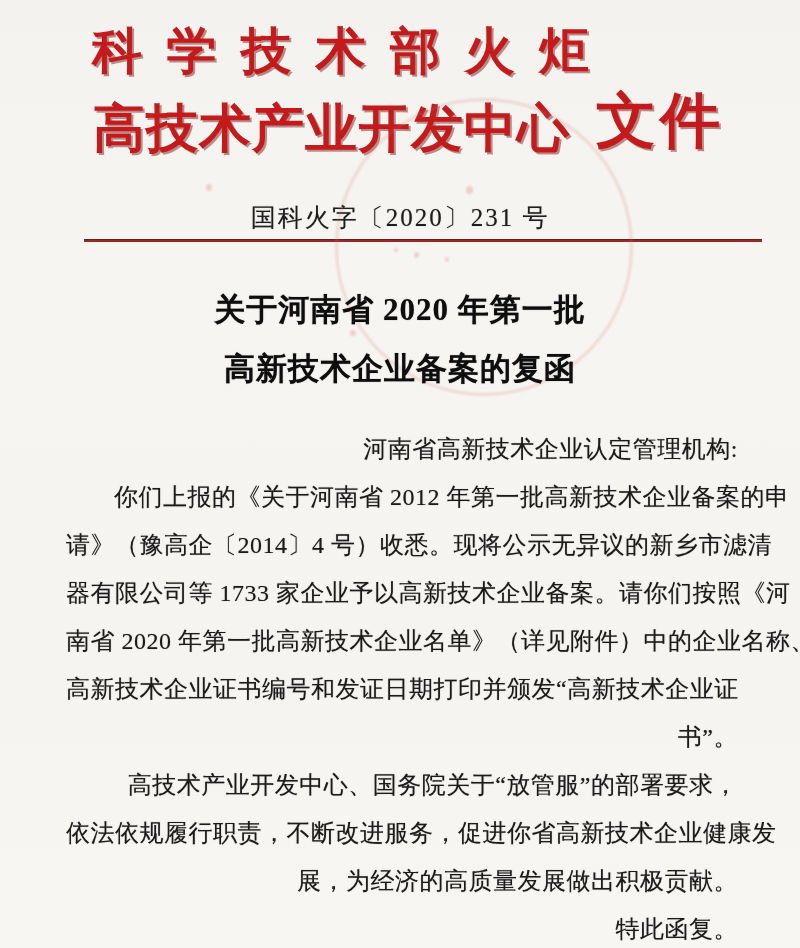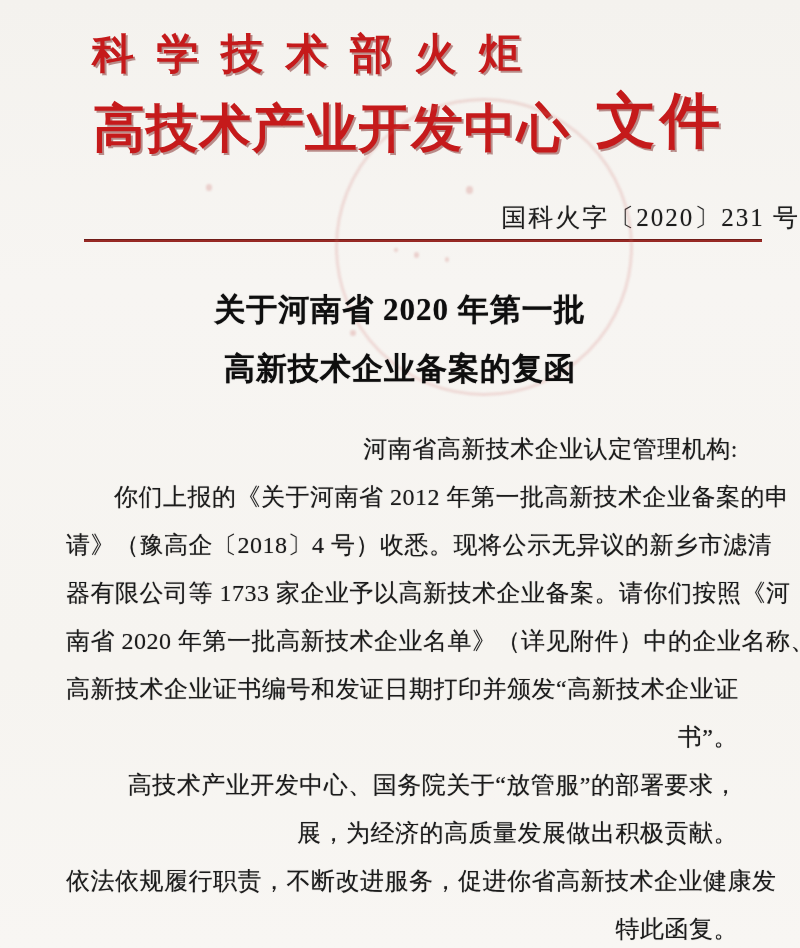--- a/index.html
+++ b/index.html
@@ -10,22 +10,22 @@
   }
   .page {
     position: relative;
     width: 800px; height: 948px;
     overflow: hidden;
     background: linear-gradient(180deg, #f4f2ee 0%, #f7f5f2 30%, #f6f4f0 70%, #f8f6f3 100%);
   }
 
   
   .org-line1 {
-    position: absolute; left: 92px; top: 26px;
-    font-size: 42px; font-weight: 700; letter-spacing: 6px;
+    position: absolute; left: 92px; top: 18px;
+    font-size: 50px; font-weight: 700; letter-spacing: 6px;
     color: #c51a1b; white-space: nowrap;
     text-shadow: 2px 2px 0 rgba(110, 14, 12, 0.45);
   }
   .org-line2 {
     position: absolute; left: 93px; top: 94px;
     font-size: 52px; font-weight: 700; letter-spacing: 1px;
     color: #c51a1b; white-space: nowrap;
     text-shadow: 2px 2px 0 rgba(110, 14, 12, 0.45);
     text-align: center;
   }
@@ -33,21 +33,21 @@
     position: absolute; left: 596px; top: 46px;
     font-size: 60px; font-weight: 700; letter-spacing: 4px;
     color: #c51a1b; white-space: nowrap;
     text-shadow: 2px 2px 0 rgba(110, 14, 12, 0.45);
     margin-top: 35px;
   }
 
   
   .doc-number {
     position: absolute; left: 0; top: 201px; width: 800px;
-    text-align: right; font-size: 25px; color: #1d1d1d;
+    text-align: center; font-size: 25px; color: #1d1d1d;
     letter-spacing: 2px; white-space: nowrap;
     text-shadow: 0 0 1px rgba(20,20,20,0.4);
   }
   .red-rule {
     position: absolute; left: 84px; top: 239px;
     width: 678px; height: 3px;
     background: linear-gradient(180deg, #5d1513 0%, #a3302a 60%, #8e211e 100%);
   }
 
   
@@ -107,24 +107,24 @@
   <div class="speck s6"></div>
 
   <div class="title-block">
     <div>关于河南省 2020 年第一批</div>
     <div>高新技术企业备案的复函</div>
   </div>
 
   <div class="body-block">
     <div class="bline">河南省高新技术企业认定管理机构:</div>
     <div class="bline indent">你们上报的《关于河南省 2012 年第一批高新技术企业备案的申</div>
-    <div class="bline">请》（豫高企〔2018〕4 号）收悉。现将公示无异议的新乡市滤清</div>
+    <div class="bline">请》（豫高企〔2014〕4 号）收悉。现将公示无异议的新乡市滤清</div>
     <div class="bline">器有限公司等 1733 家企业予以高新技术企业备案。请你们按照《河</div>
     <div class="bline">南省 2020 年第一批高新技术企业名单》（详见附件）中的企业名称、</div>
     <div class="bline">高新技术企业证书编号和发证日期打印并颁发“高新技术企业证</div>
     <div class="bline">书”。</div>
     <div class="bline indent">高技术产业开发中心、国务院关于“放管服”的部署要求，</div>
+    <div class="bline">依法依规履行职责，不断改进服务，促进你省高新技术企业健康发</div>
     <div class="bline">展，为经济的高质量发展做出积极贡献。</div>
-    <div class="bline">依法依规履行职责，不断改进服务，促进你省高新技术企业健康发</div>
     <div class="bline indent">特此函复。</div>
   </div>
 
 </div>
 
 </body></html>

